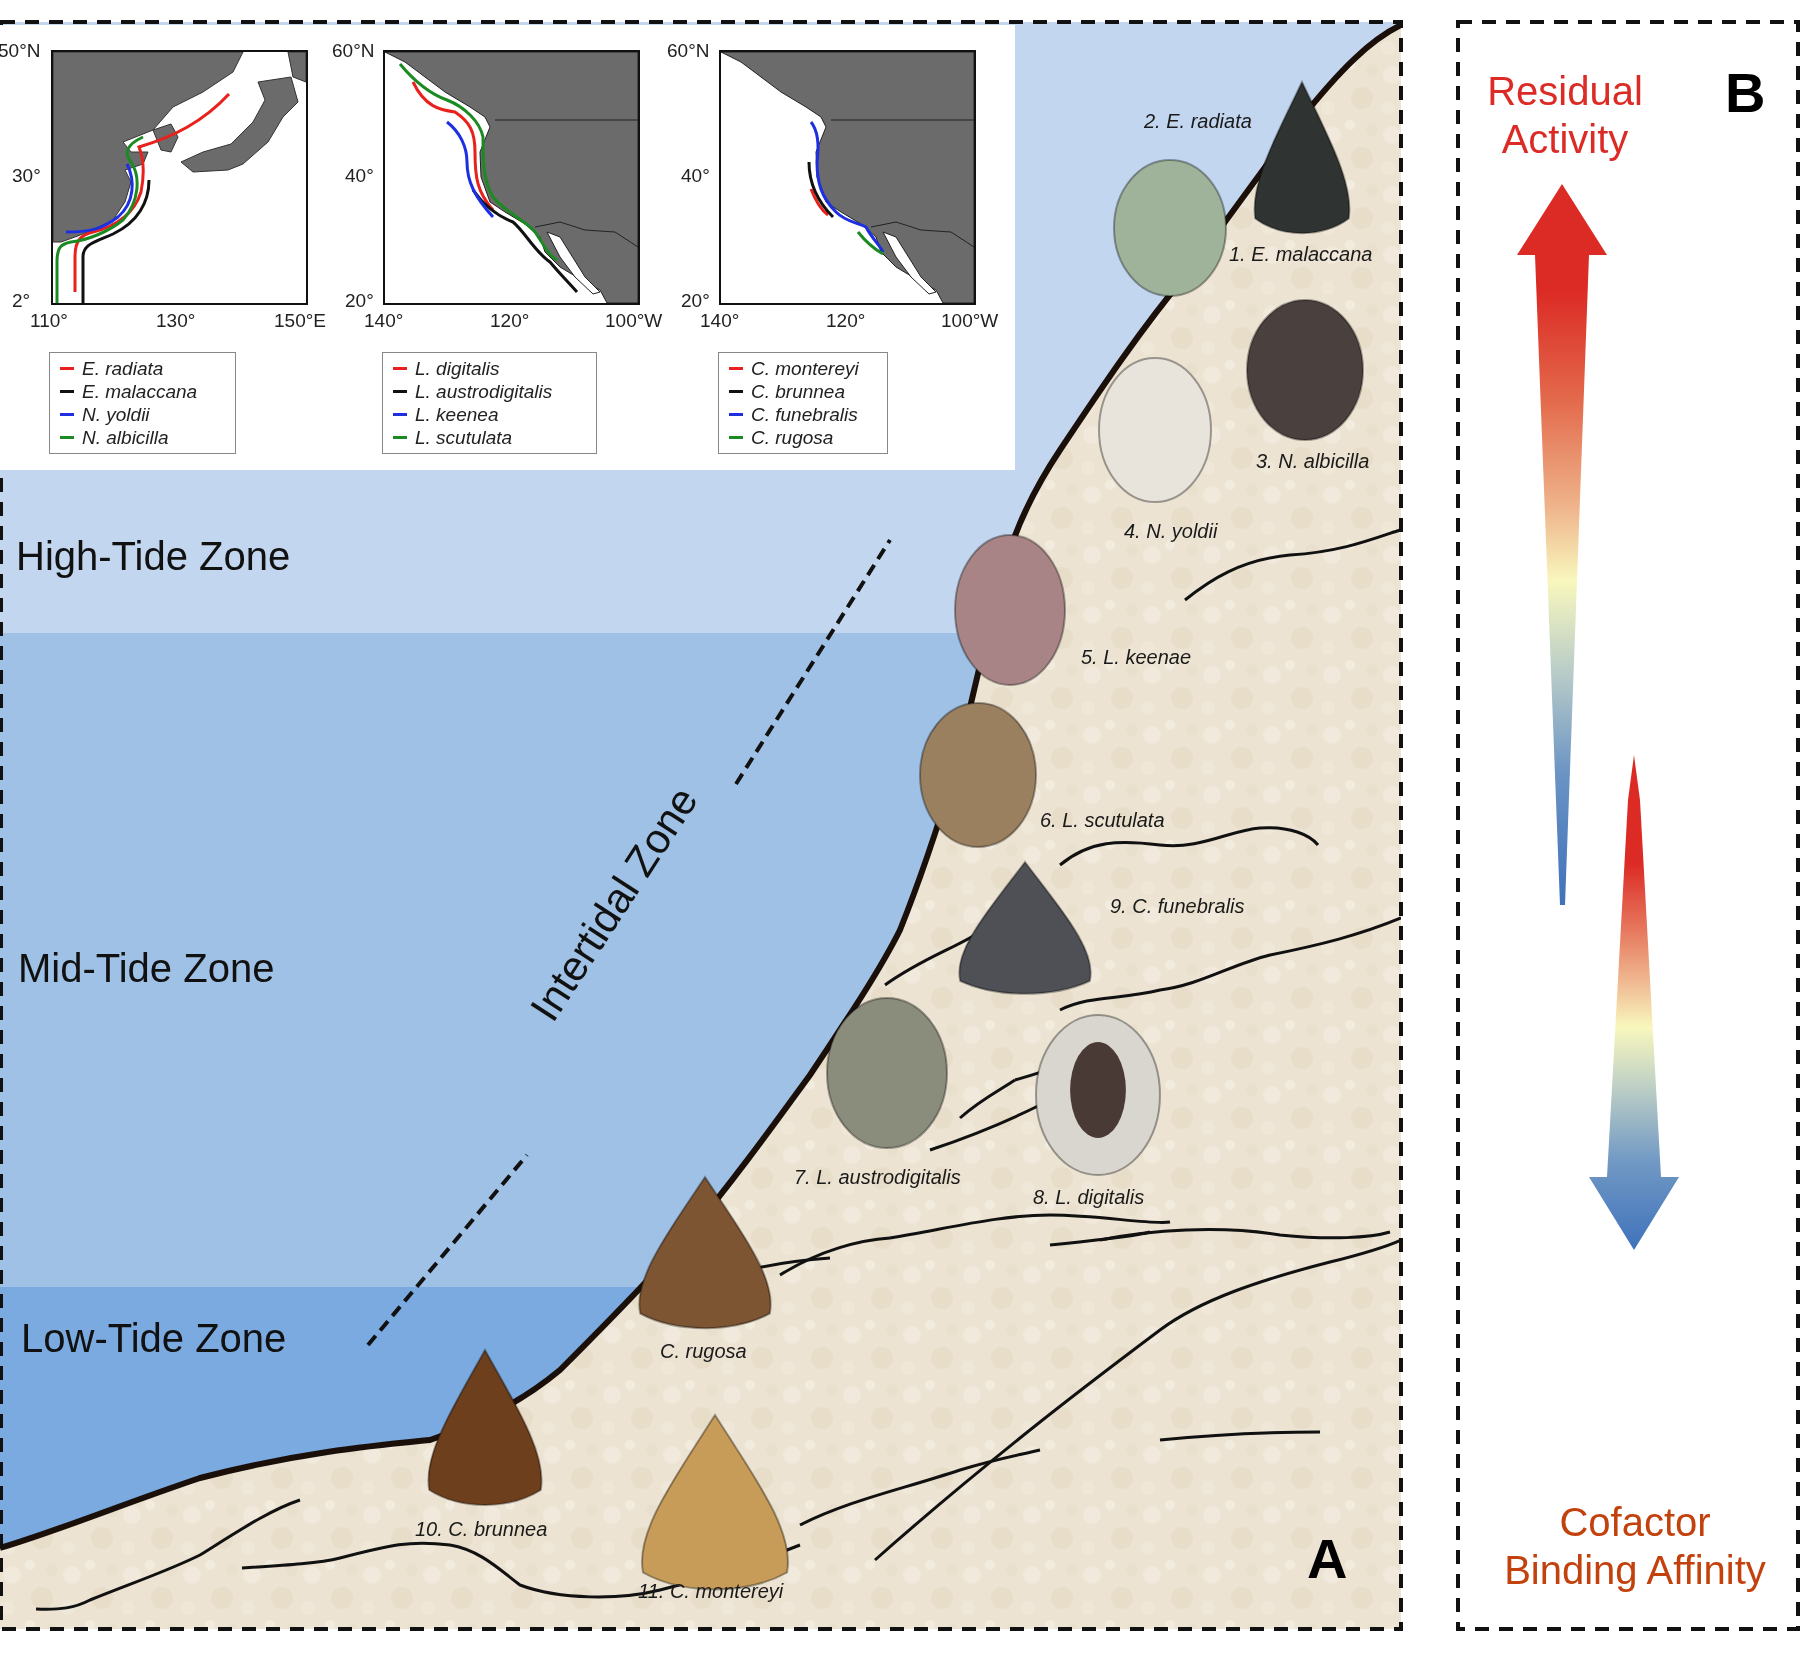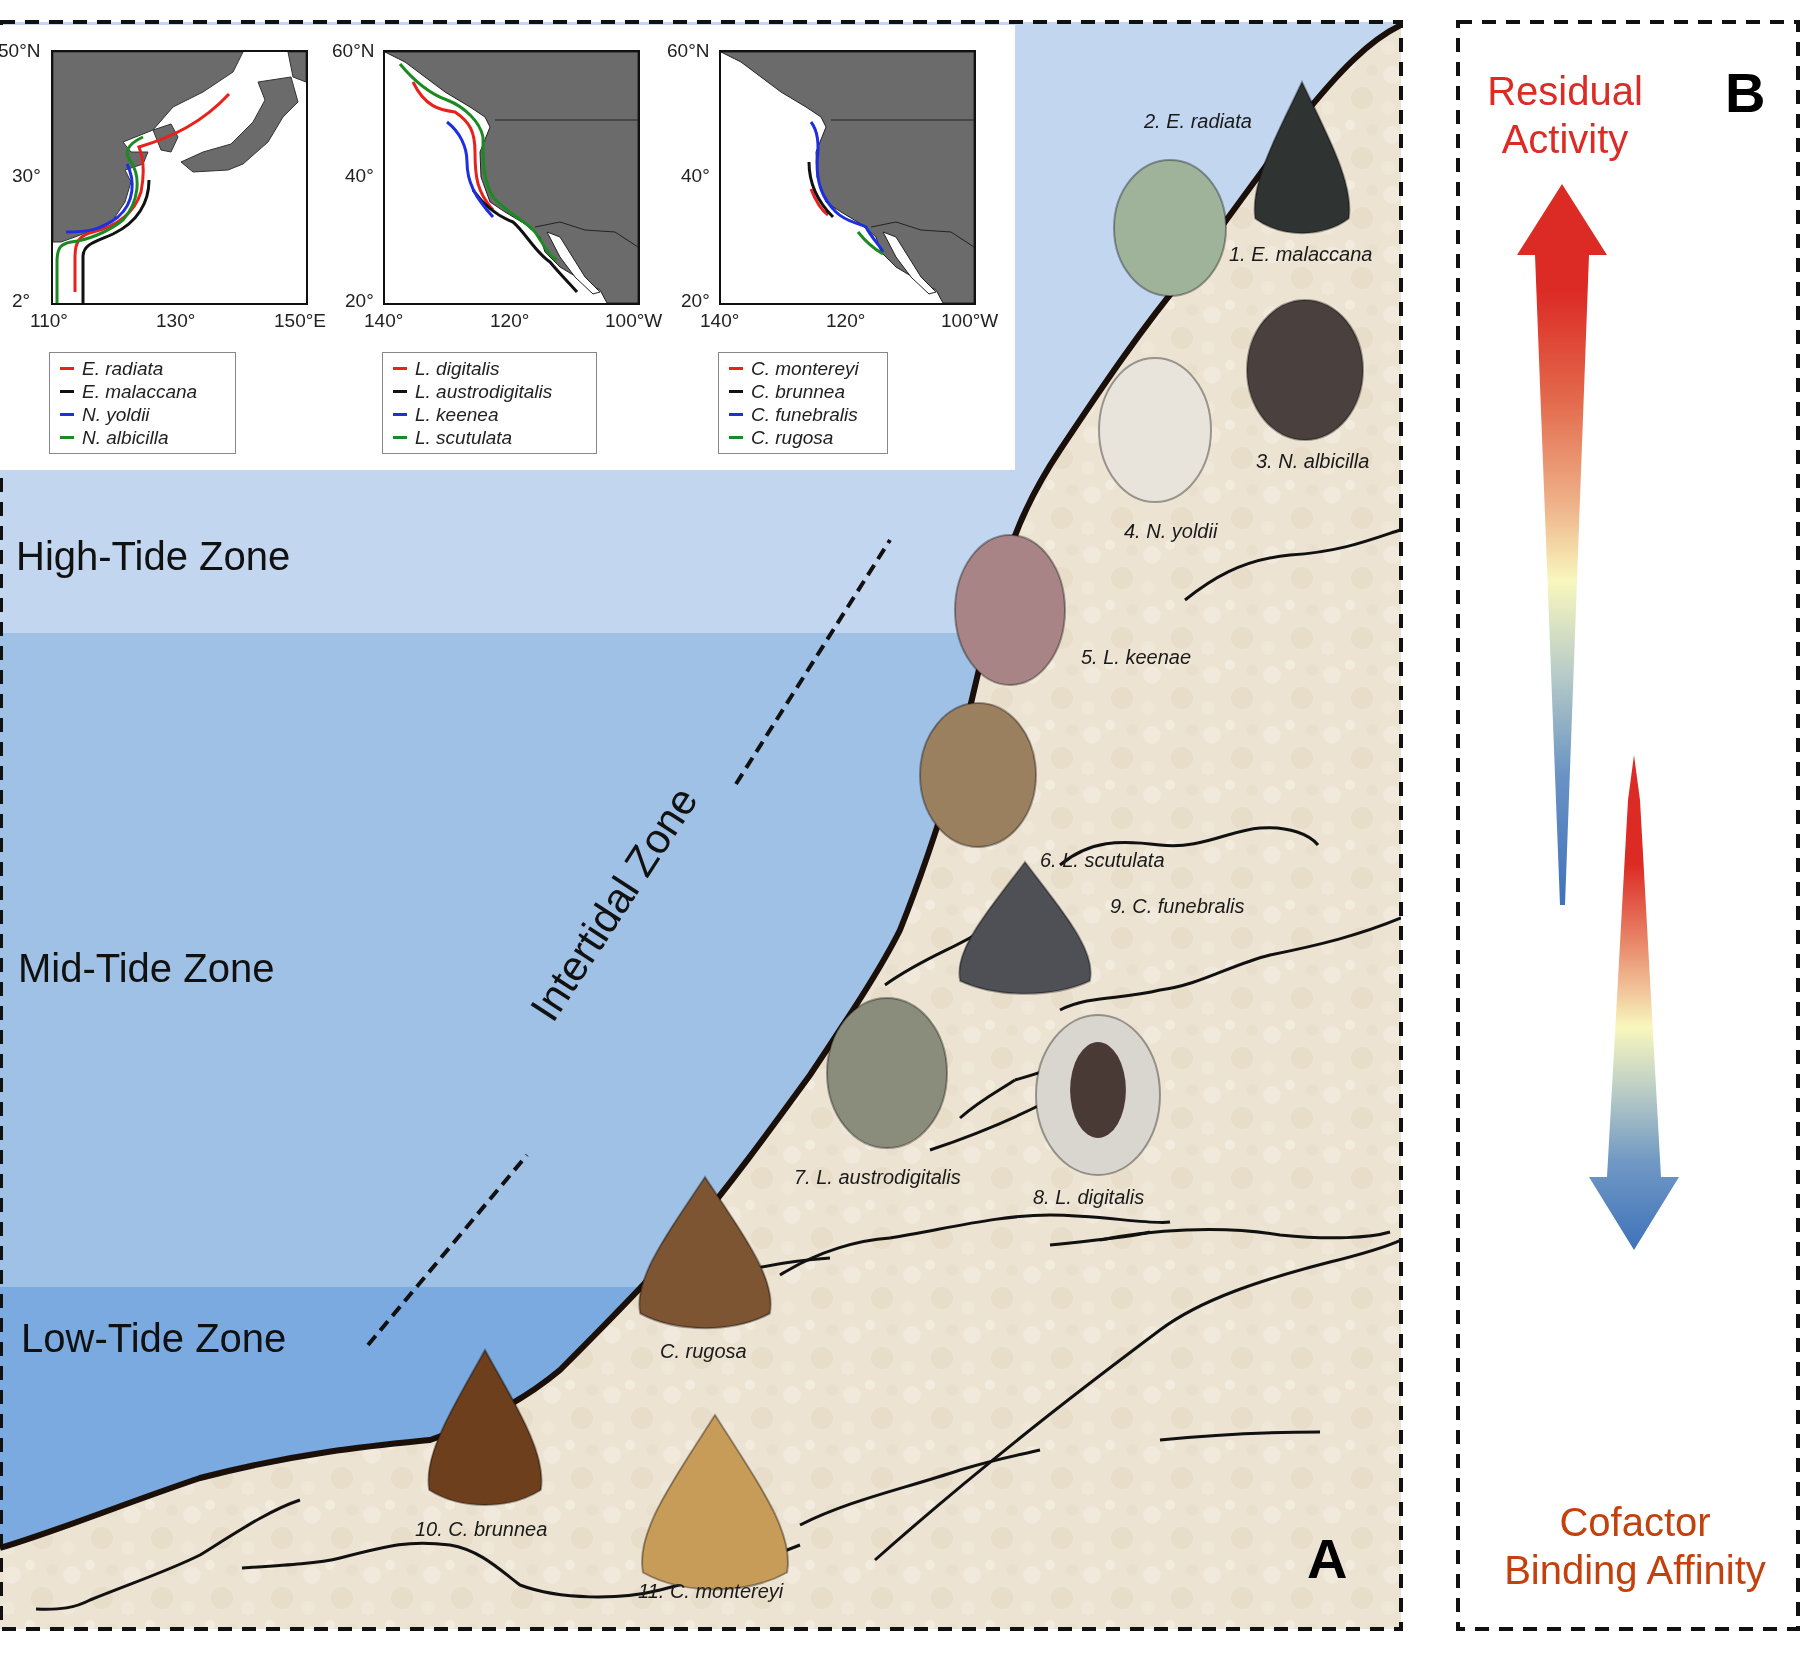--- a/index.html
+++ b/index.html
@@ -250,21 +250,21 @@
   <span class="zone-label" style="left:18px;top:946px;">Mid-Tide Zone</span>
   <span class="zone-label" style="left:21px;top:1316px;">Low-Tide Zone</span>
 
   <span class="zone-label" style="left:480px;top:880px;font-size:42px;transform:rotate(-57deg);transform-origin:center;">Intertidal Zone</span>
 
   <span class="snail-label" style="left:1229px;top:243px;">1. E. malaccana</span>
   <span class="snail-label" style="left:1115px;top:110px;margin-left:29px;">2. E. radiata</span>
   <span class="snail-label" style="left:1256px;top:450px;">3. N. albicilla</span>
   <span class="snail-label" style="left:1124px;top:520px;">4. N. yoldii</span>
   <span class="snail-label" style="left:1081px;top:646px;">5. L. keenae</span>
-  <span class="snail-label" style="left:1040px;top:849px;font-style:italic;">6. L. scutulata</span>
+  <span class="snail-label" style="left:1040px;top:809px;font-style:italic;">6. L. scutulata</span>
   <span class="snail-label" style="left:794px;top:1166px;">7. L. austrodigitalis</span>
   <span class="snail-label" style="left:1033px;top:1186px;">8. L. digitalis</span>
   <span class="snail-label" style="left:1110px;top:895px;">9. C. funebralis</span>
   <span class="snail-label" style="left:415px;top:1518px;">10. C. brunnea</span>
   <span class="snail-label" style="left:660px;top:1340px;">C. rugosa</span>
   <span class="snail-label" style="left:638px;top:1580px;">11. C. montereyi</span>
 
   <span class="panel-letter" style="left:1307px;top:1526px;">A</span>
   <span class="panel-letter" style="left:1725px;top:60px;">B</span>
 

